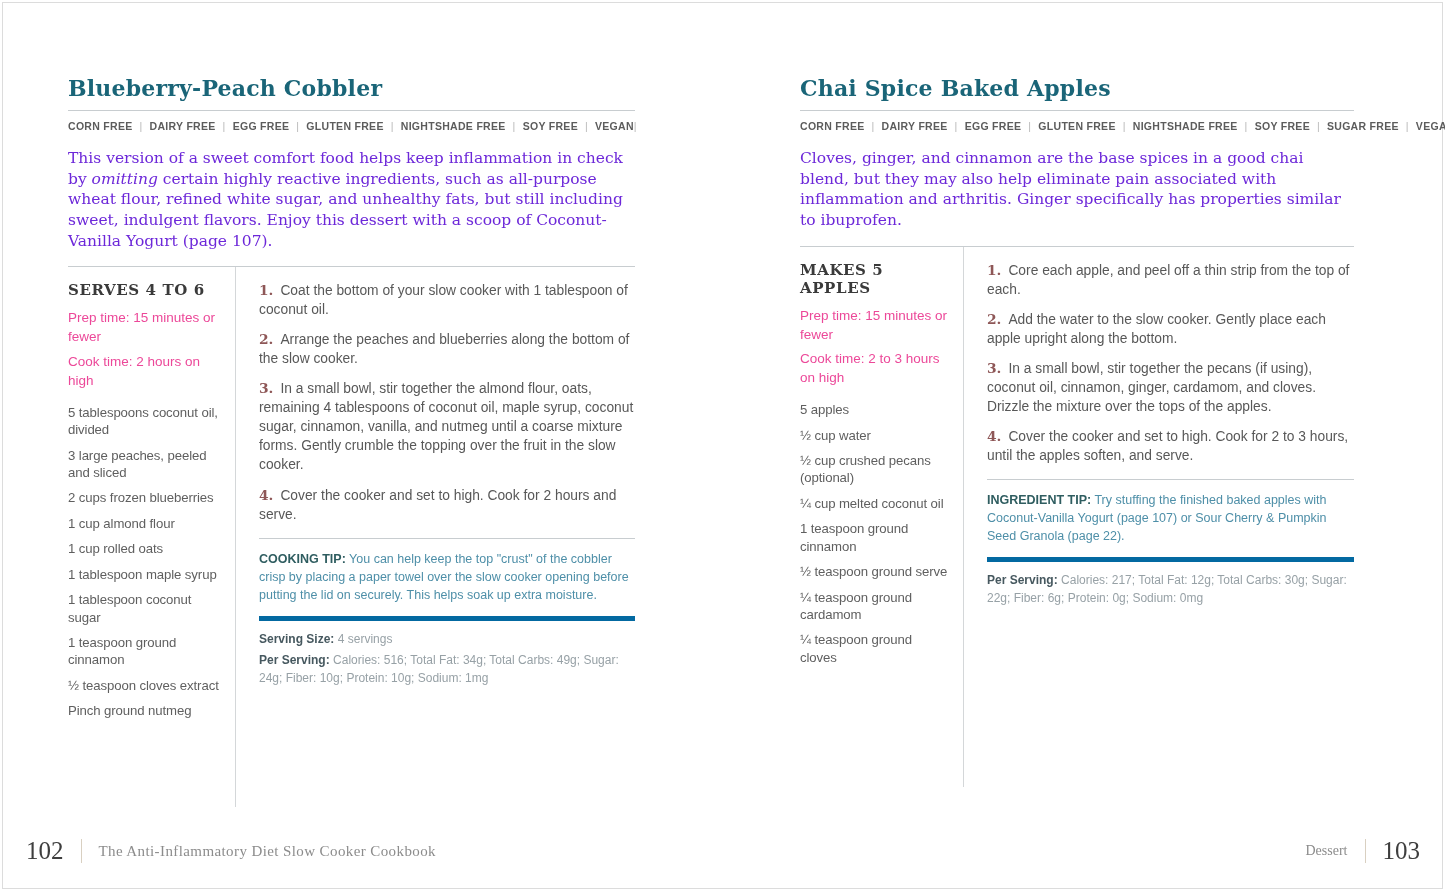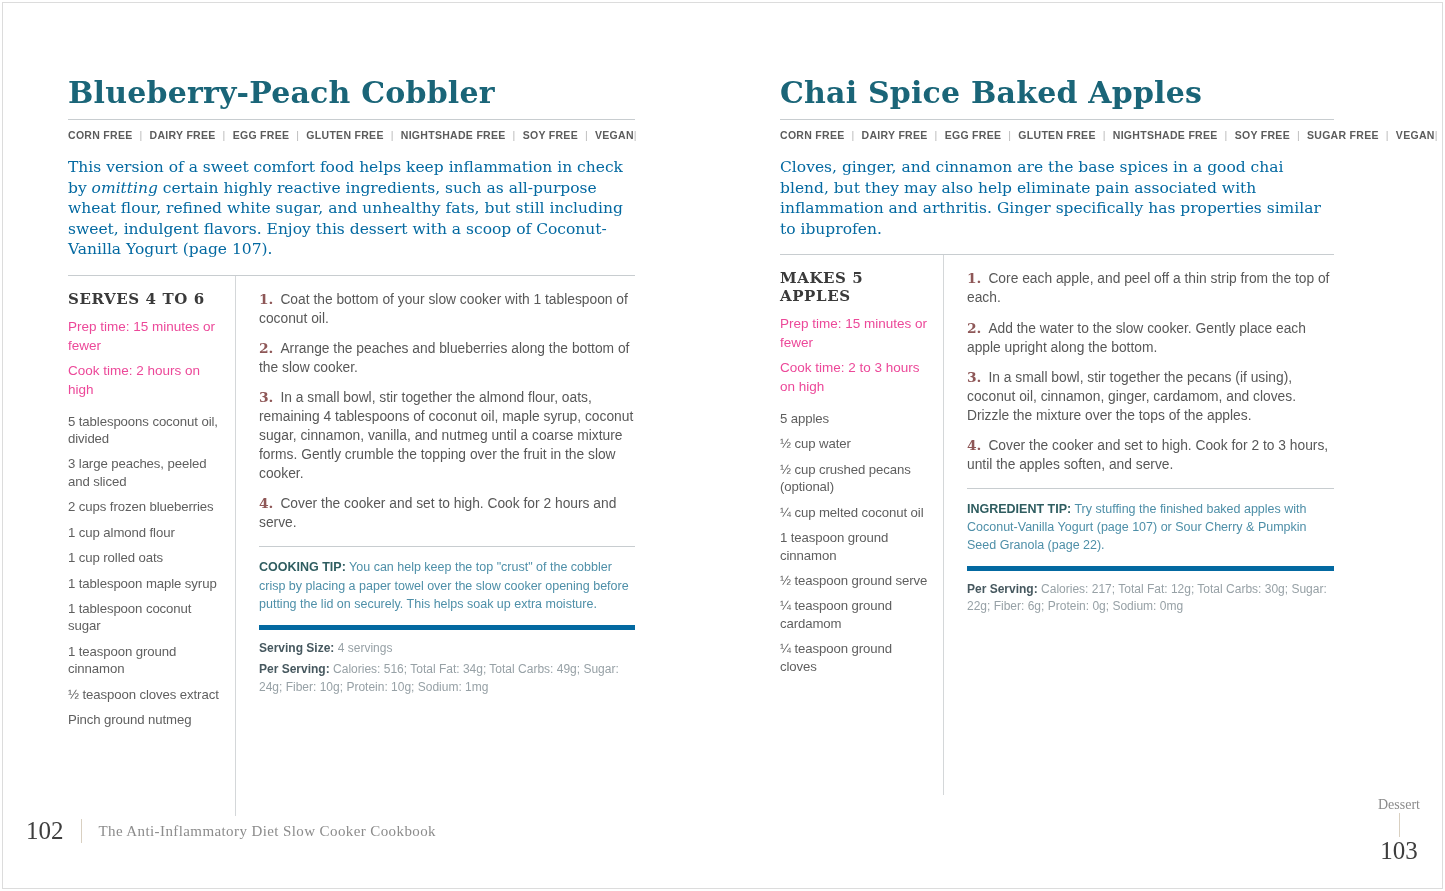--- a/index.html
+++ b/index.html
@@ -9,40 +9,40 @@
     background: #ffffff; overflow: hidden;
     font-family: "Liberation Sans", sans-serif;
     -webkit-font-smoothing: antialiased;
   }
   .frame {
     position: absolute; inset: 2px;
     border: 1px solid #dcdcdc; pointer-events: none;
   }
   .page { position: absolute; top: 76px; }
   .page-left  { left: 68px;  width: 567px; }
-  .page-right { left: 780px; width: 554px; }
+  .page-right { left: 800px; width: 554px; }
 
   .recipe-title {
     font-family: "DejaVu Serif", serif;
-    font-weight: 700; font-size: 30px; line-height: 1.1;
+    font-weight: 700; font-size: 22px; line-height: 1.1;
     color: #1a6578; letter-spacing: 0.2px;
     margin: 0 0 10px;
   }
   .title-rule { border: 0; border-top: 1px solid #c8cdd0; margin: 0 0 9px; }
 
   .diet-tags {
     display: flex; align-items: baseline; white-space: nowrap;
     font-size: 10.5px; font-weight: 700; color: #5c5c5c; letter-spacing: 0.3px; text-align: center;
   }
   .tag + .tag::before { content: "|"; color: #b9b9b9; font-weight: 400; margin: 0 7px; }
   .diet-tags::after { content: "|"; color: #b9b9b9; font-weight: 400; margin-left: auto; }
 
   .intro {
     font-family: "DejaVu Serif", serif;
-    font-size: 15.5px; line-height: 1.33; color: #0369a1;
+    font-size: 15.5px; line-height: 1.33; color: #6d28d9;
     margin: 16px 0 0;
   }
   .intro em { font-style: italic; }
 
   .section-rule { border: 0; border-top: 1px solid #c8cdd0; margin: 15px 0 0; }
 
   .columns { display: flex; min-height: 540px; }
   .col-side { flex-shrink: 0; padding: 14px 12px 0 0; }
   .page-left  .col-side { width: 167px; }
   .page-right .col-side { width: 163px; }
@@ -80,21 +80,21 @@
   .n-value { color: #97a1a6; }
 
   .footer {
     position: absolute; left: 26px; right: 25px; bottom: 26px;
     display: flex; align-items: center;
     font-family: Liberation Serif, serif;
   }
   .page-num { font-size: 25px; color: #3e3e3e; }
   .footer-divider { width: 1px; height: 24px; background: #d9d0c1; margin: 0 17px; }
   .book-title { font-size: 15px; color: #8c8c8c; letter-spacing: 0.4px; }
-  .footer-right { margin-left: auto; display: flex; align-items: center; flex-direction: column; }
+  .footer-right { margin-left: auto; display: flex; align-items: center; }
   .section-label { font-size: 14px; color: #8c8c8c; }
 </style>
 </head>
 <body>
 
 <div class="frame"></div>
 
 <section class="page page-left">
   <h1 class="recipe-title">Blueberry-Peach Cobbler</h1>
   <hr class="title-rule">

